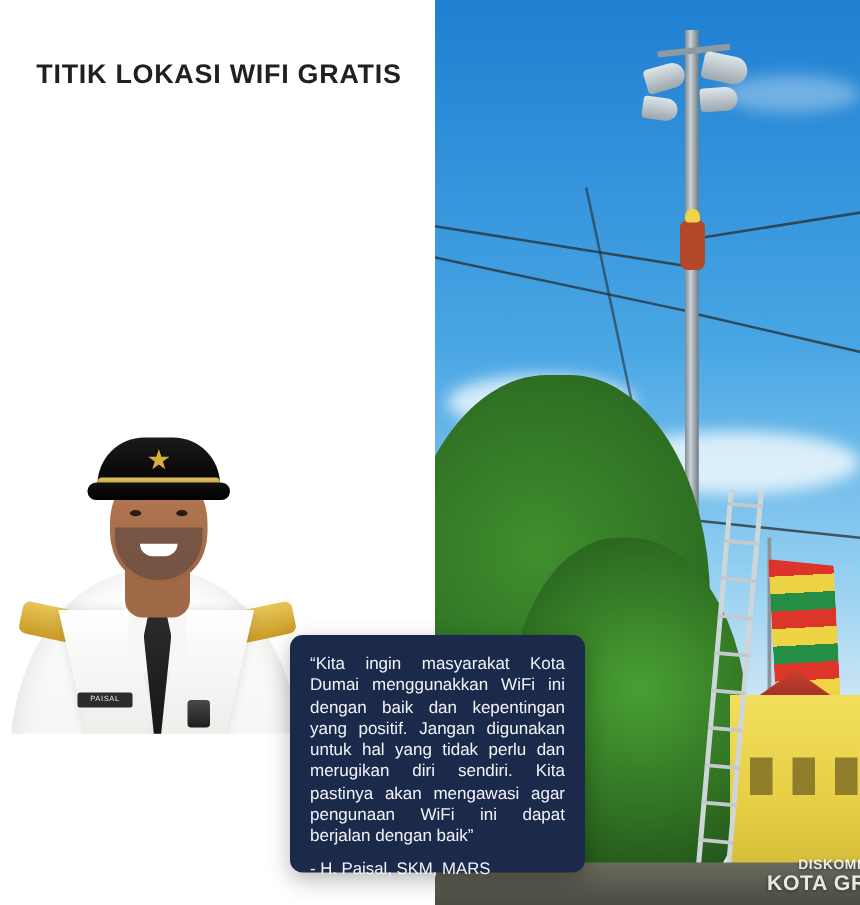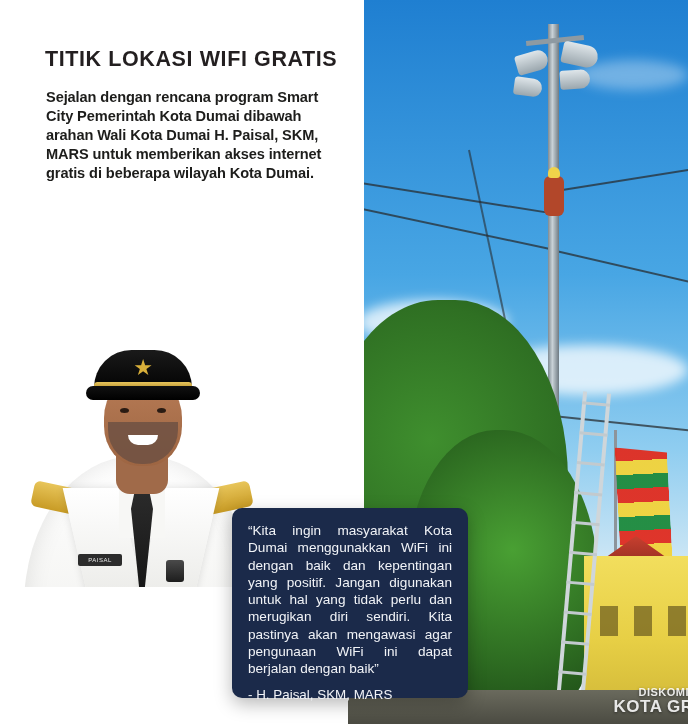--- a/index.html
+++ b/index.html
@@ -14,21 +14,21 @@
     position: relative;
     width: 688px;
     height: 724px;
     overflow: hidden;
     background: #ffffff;
   }
 
   
   .left-panel {
     position: absolute;
-    left: 16px;
+    left: 0;
     top: 0;
     width: 348px;
     height: 587px;
     background: #ffffff;
     overflow: hidden;
   }
   .headline {
     position: absolute;
     left: 29px;
     top: 47px;
@@ -520,21 +520,20 @@
     <div class="ground"></div>
 
     <div class="watermark">
       <div class="l1">DISKOMINFOTIK</div>
       <div class="l2">KOTA GRATIS</div>
     </div>
   </div>
 
   <div class="left-panel">
     <div class="headline">TITIK LOKASI WIFI GRATIS</div>
-    <div class="body-text p1">Sejalan dengan rencana program Smart City Pemerintah Kota Dumai dibawah arahan Wali Kota Dumai H. Paisal, SKM, MARS untuk memberikan akses internet gratis di beberapa wilayah Kota Dumai.</div>
 
     <div class="mayor">
       <div class="uniform"></div>
       <div class="shoulder-l"></div>
       <div class="shoulder-r"></div>
       <div class="lapel-l"></div>
       <div class="lapel-r"></div>
       <div class="shirt"></div>
       <div class="tie"></div>
       <div class="neck"></div>

